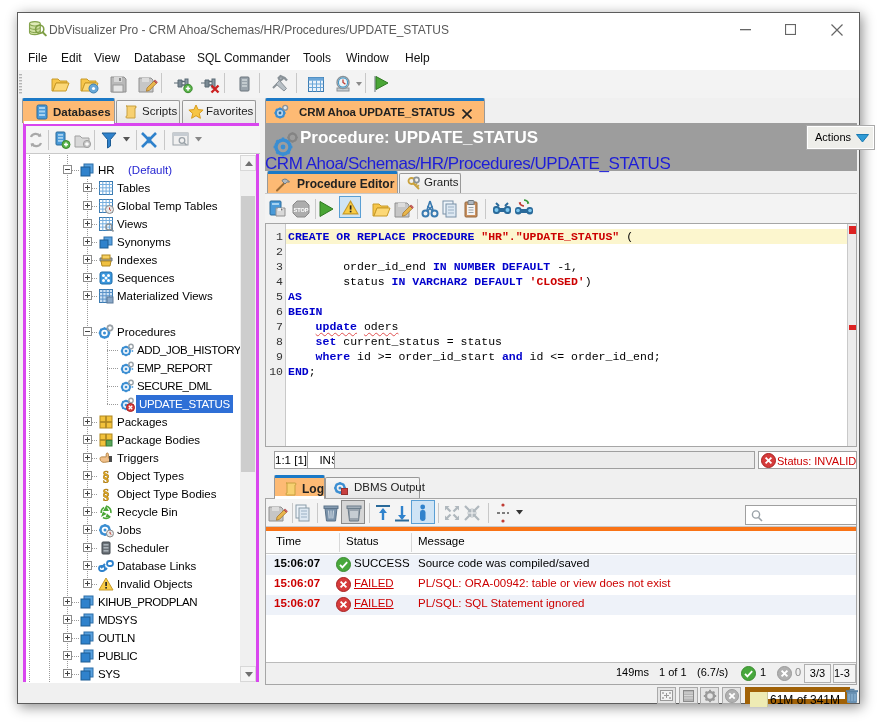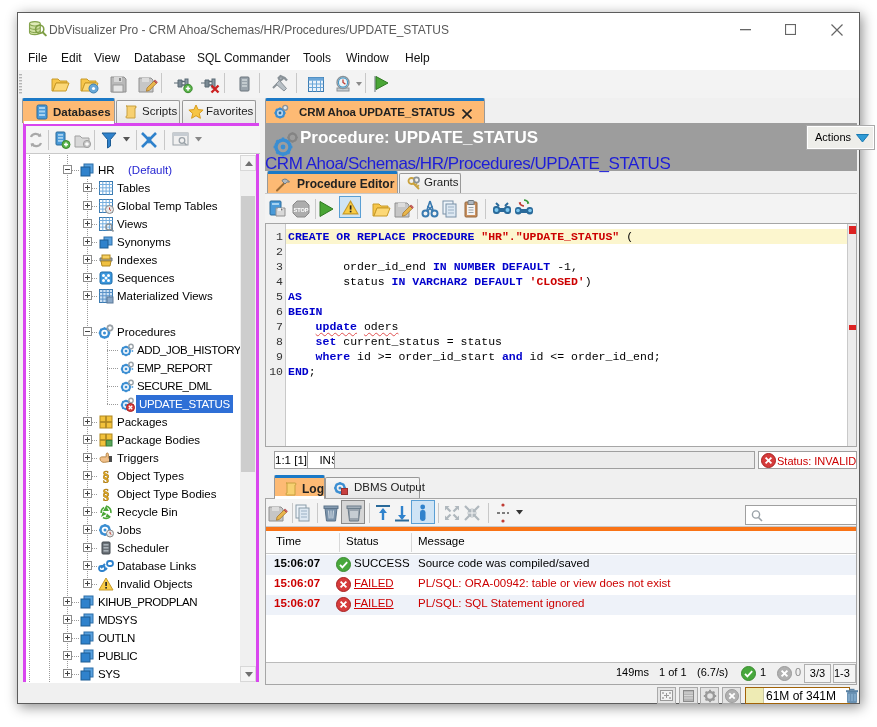--- a/index.html
+++ b/index.html
@@ -973,21 +973,21 @@
           <g stroke="#9a9a9a" stroke-width="2">
             <path d="M7 0.8v2M7 11.2v2M0.8 7h2M11.2 7h2M2.6 2.6l1.4 1.4M10 10l1.4 1.4M11.4 2.6L10 4M4 10l-1.4 1.4"></path>
           </g>
         </svg>
       </div>
     <div class="ab" style="left:704px;top:2px;width:19px;height:17px;background:#e4e4e4;border:1px solid #aaa">
         <svg class="ab" style="left:2px;top:1px" width="14" height="14" viewBox="0 0 15 15">
           <use href="#i-grayx"></use>
         </svg>
       </div>
-    <div class="ab" style="left:727px;top:2px;width:105px;height:17px;background:#fff;border:1px solid #a16207">
+    <div class="ab" style="left:727px;top:2px;width:105px;height:17px;background:#fff;border:5px solid #a16207">
       <div class="ab" style="left:0;top:0;width:18px;height:15px;background:#eeebb4;border-right:1px solid #c8c8a0"></div>
       <span class="ab" style="left:20px;top:1px;font-size:12px">61M of 341M</span>
       </div>
     <svg class="ab" style="left:827px;top:3px" width="14" height="16" viewBox="0 0 14 16">
         <rect x="2" y="4" width="10" height="11" rx="1" fill="#6a92b4"></rect>
         <path d="M4 6v7M7 6v7M10 6v7" stroke="#8db4d4" stroke-width="1.2"></path>
         <rect x="1" y="2.2" width="12" height="2" fill="#5a82a4"></rect>
         <rect x="4.5" y="0.8" width="5" height="1.6" fill="#5a82a4"></rect>
       </svg>
 </div>

